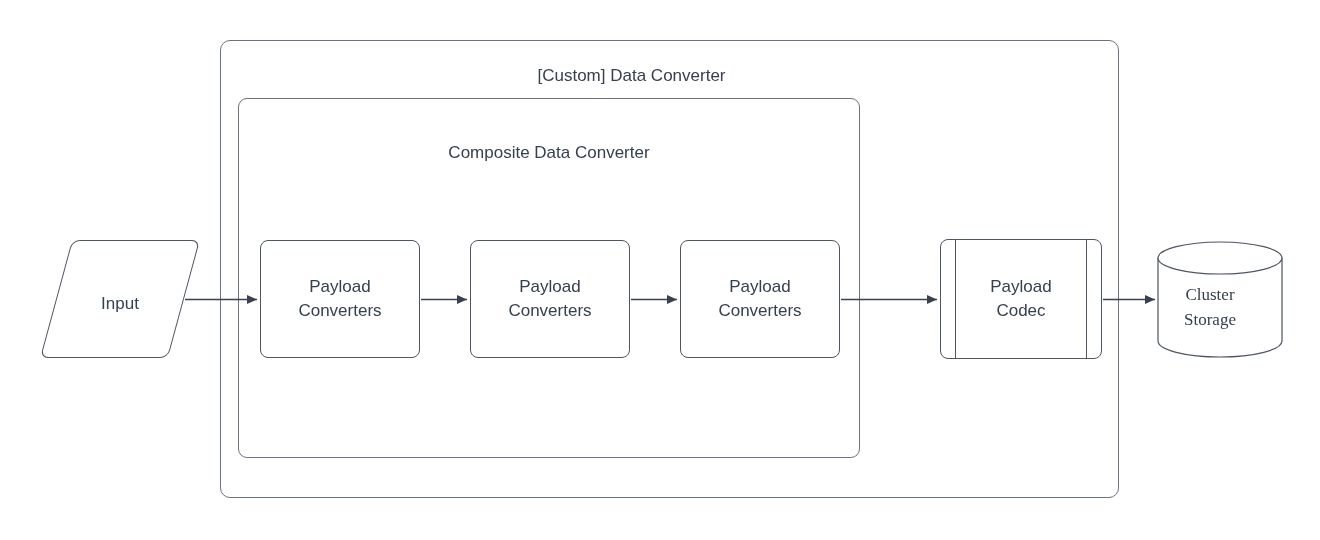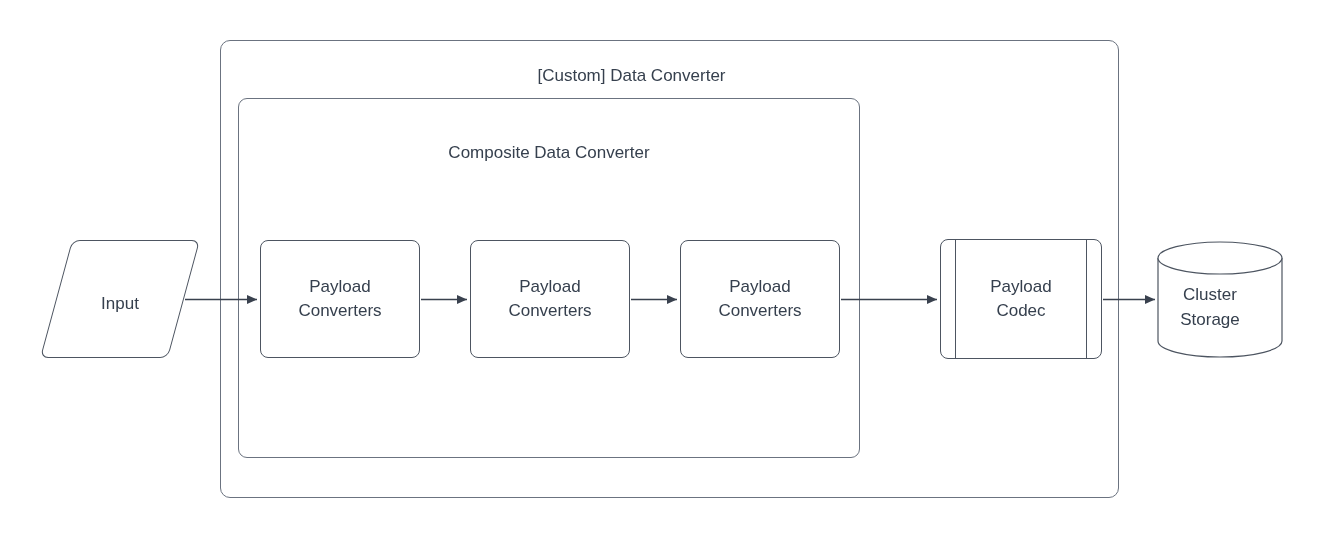--- a/index.html
+++ b/index.html
@@ -41,21 +41,21 @@
   }
   .input-label{
     position:absolute;left:40px;top:240px;width:160px;height:128px;
     display:flex;align-items:center;justify-content:center;font-size:17px;
   }
   .cylinder-svg{position:absolute;left:1150px;top:230px;}
   .cylinder-svg path,.cylinder-svg ellipse{fill:#fff;stroke:var(--shape-stroke);stroke-width:1.2;}
   .cylinder-label{
     position:absolute;left:1158px;top:250px;width:104px;height:114px;
     display:flex;align-items:center;justify-content:center;text-align:center;
-    white-space:pre-line;font-size:17px;line-height:25px;
+    white-space:pre-line;font-size:17px;line-height:25px;font-family:Liberation Serif, serif;
   }
   .arrows{position:absolute;left:0;top:0;}
   .arrow-line{stroke:var(--arrow);stroke-width:1.3;}
   .ah-path{fill:var(--arrow);}
 </style>
 </head>
 <body>
 
 <div class="canvas">
 

